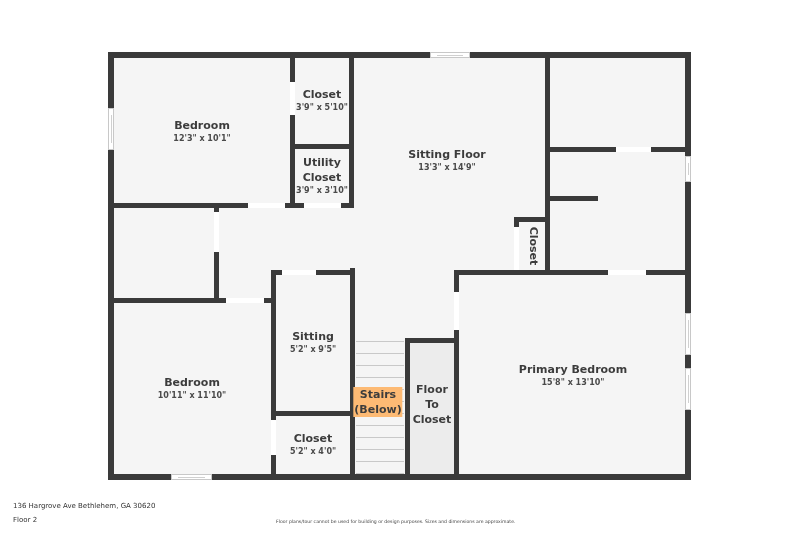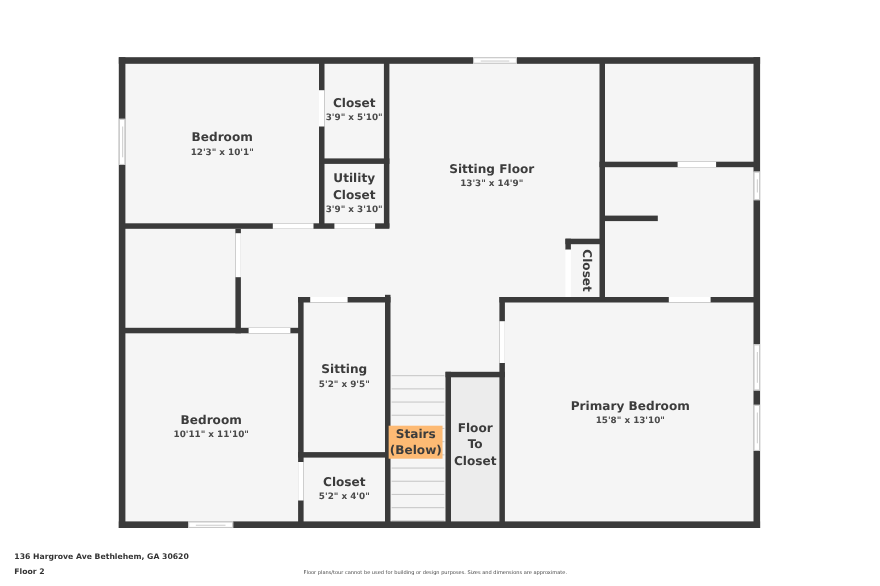--- a/index.html
+++ b/index.html
@@ -12,21 +12,21 @@
   .win { position:absolute; background:#ffffff; border:1px solid #c8c8c8; box-sizing:border-box; }
   .win::after { content:""; position:absolute; background:#d0d0d0; }
   .win.h::after { left:6px; right:6px; top:50%; height:1px; }
   .win.v::after { top:6px; bottom:6px; left:50%; width:1px; }
   .stair { position:absolute; left:356px; width:48px; height:1px; background:#c9c9c9; }
   .room { position:absolute; text-align:center; color:#3c3c3c; transform:translate(-50%,-50%); white-space:nowrap; }
   .room .n { font-size:11px; font-weight:bold; line-height:14px; display:block; }
   .room .d { font-size:8px; font-weight:bold; line-height:11px; display:block; color:#4a4a4a; }
   .room.ml .n { line-height:15px; }
   .rot { transform:translate(-50%,-50%) rotate(90deg); }
-  .foot { position:absolute; color:#333; font-weight:bold; }
+  .foot { position:absolute; color:#333; font-weight:normal; }
 </style>
 </head>
 <body>
 
 <div class="plan">
 
   <div class="floor" style="left:110px;top:55px;width:578px;height:421px;"></div>
   <div class="open" style="left:409px;top:342px;width:45px;height:134px;"></div>
 
   <div class="stair" style="top:341px;"></div>

